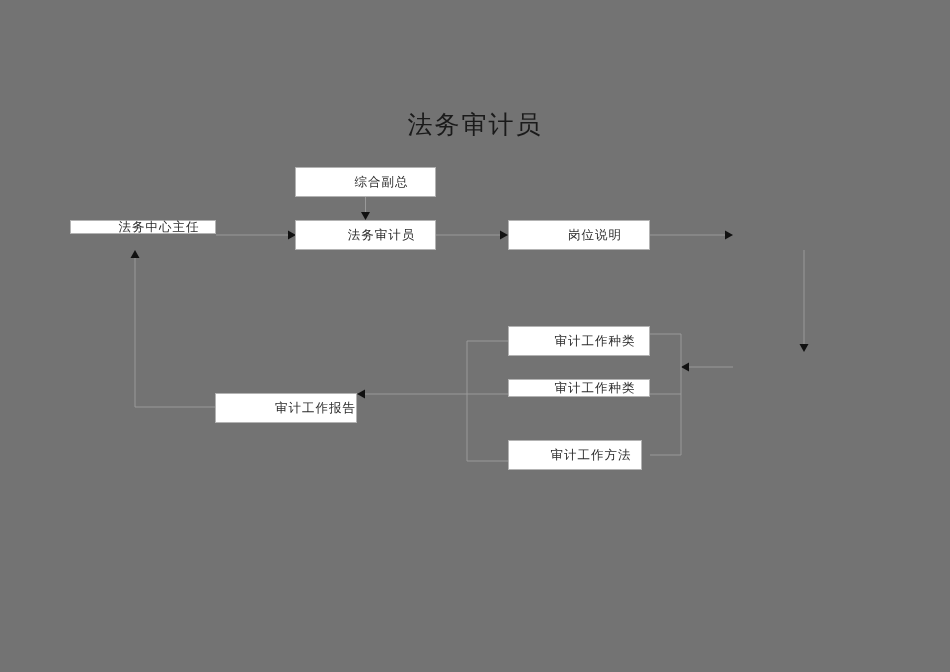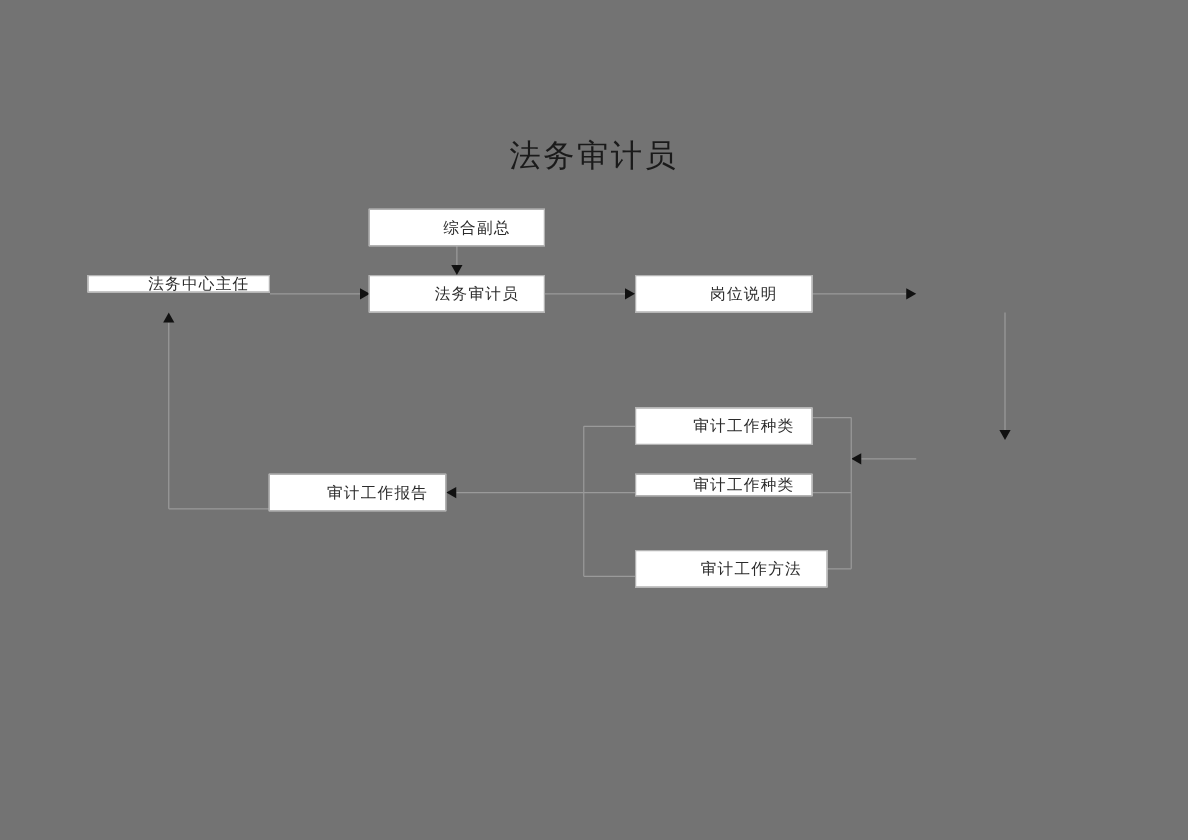--- a/index.html
+++ b/index.html
@@ -146,21 +146,21 @@
 
 
   <div class="node" style="left:508px; top:326px; width:142px; height:30px;">
     <span>审计工作种类</span>
   </div>
 
   <div class="node" style="left:508px; top:379px; width:142px; height:18px;">
     <span>审计工作种类</span>
   </div>
 
-  <div class="node" style="left:508px; top:440px; width:154px; height:30px;">
+  <div class="node" style="left:508px; top:440px; width:134px; height:30px;">
     <span>审计工作方法</span>
   </div>
 
-  <div class="node" style="left:215px; top:379px; width:142px; height:30px;">
+  <div class="node" style="left:215px; top:393px; width:142px; height:30px;justify-content:flex-end;">
     <span>审计工作报告</span>
   </div>
 
 </div>
 
 </body></html>

